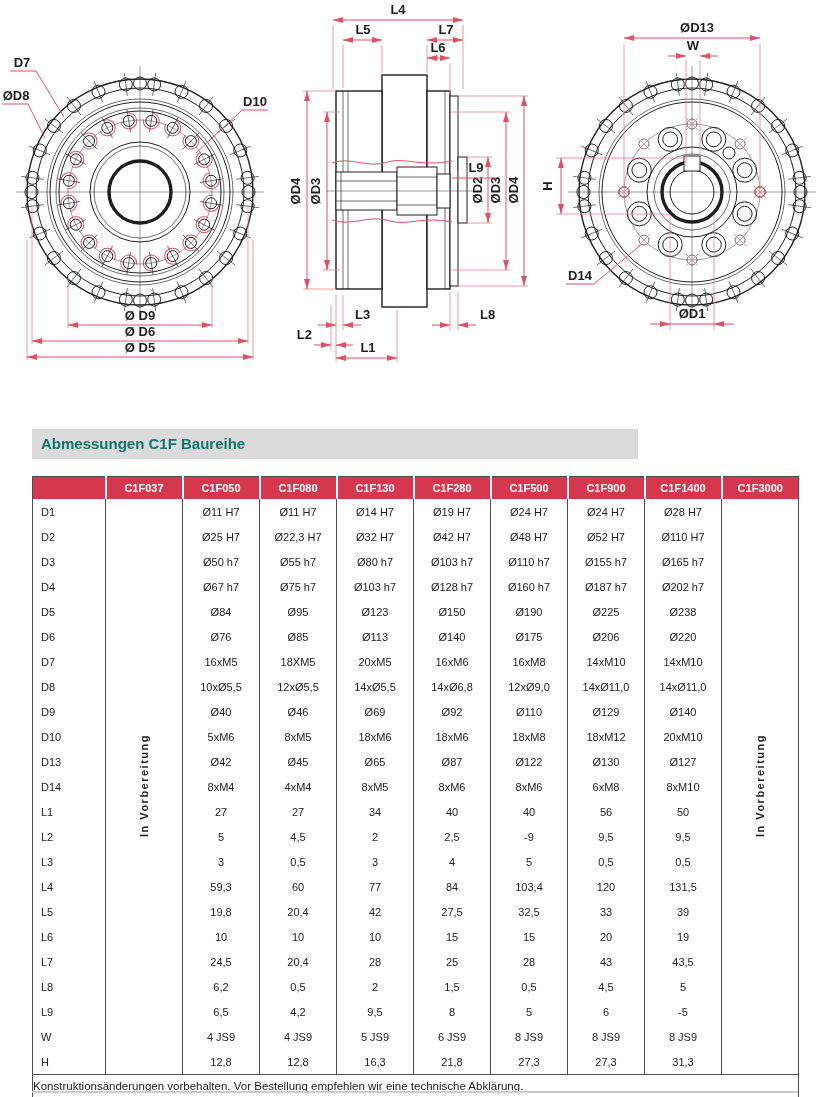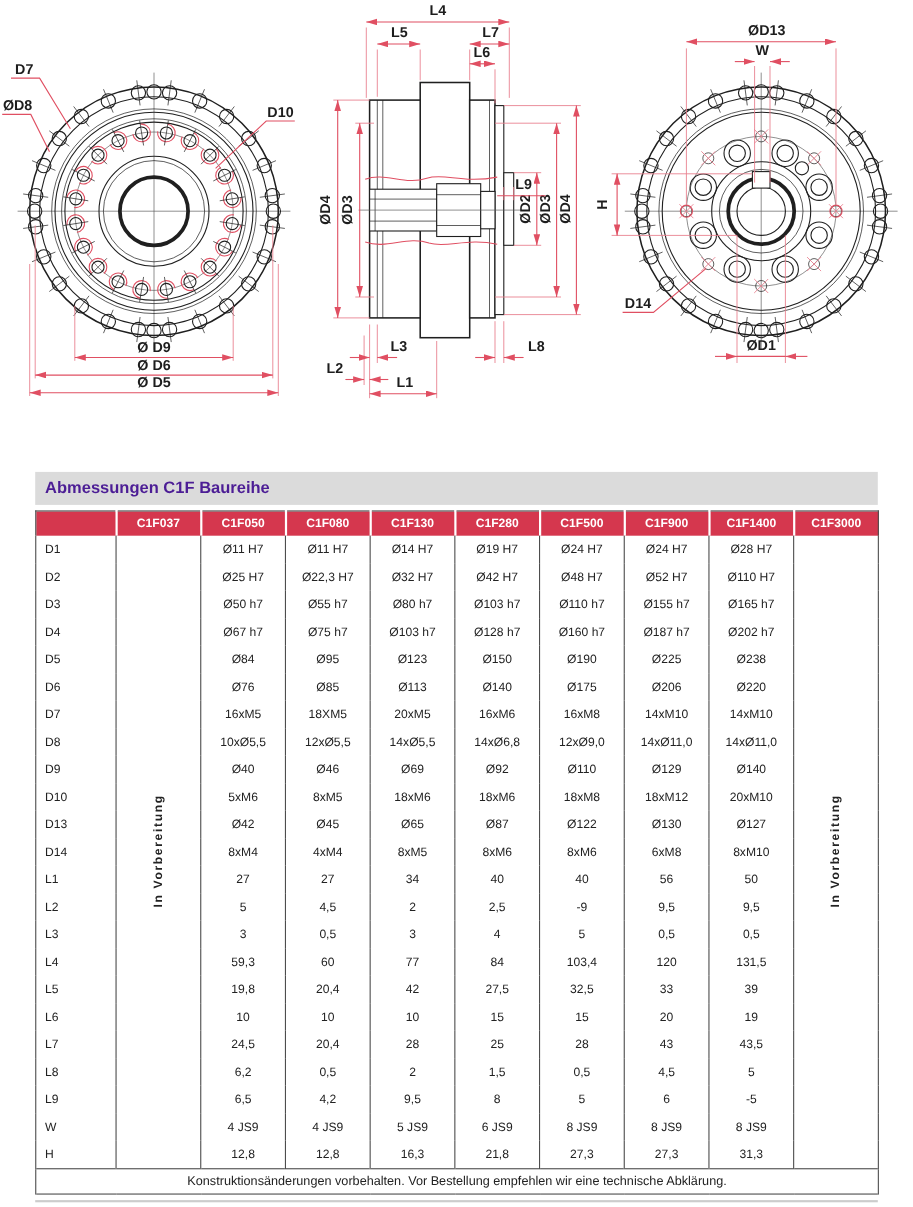--- a/index.html
+++ b/index.html
@@ -10,38 +10,38 @@
   .bl{stroke:#1f1f1f;fill:none;stroke-width:1;}
   .th2{stroke-width:1.4;}
   .thin{stroke-width:.65;}
   .bold{stroke-width:3.4;}
   .cl{stroke:#555;stroke-width:.6;fill:none;}
   .rd{stroke:#e04f62;fill:none;stroke-width:1;}
   .rthin{stroke:#e8808e;fill:none;stroke-width:.8;}
   .wh{fill:#fff;}
   .dtxt{font:600 13px "Liberation Sans",sans-serif;fill:#1d1d1d;}
   
-  #titlebar{position:absolute;left:32px;top:429px;width:766px;height:30px;
+  #titlebar{position:absolute;left:32px;top:429px;width:606px;height:30px;
             background:#dbdbdb;box-sizing:border-box;padding:6px 9px;
-            font-size:15px;font-weight:bold;color:#4c1d95;}
+            font-size:15px;font-weight:bold;color:#0f766e;}
   
-  #tablewrap{position:absolute;left:32px;top:464px;width:766px;}
+  #tablewrap{position:absolute;left:32px;top:476px;width:766px;}
   table{border-collapse:collapse;width:766px;table-layout:fixed;
         font-size:11px;color:#222;border:1.5px solid #4d4d4d;}
   thead th{background:#d5374e;color:#fff;font-weight:bold;font-size:11px;height:22px;
            border-left:2.5px solid #fff;border-right:2.5px solid #fff;padding:0;}
   thead th:first-child{border-left:none;}
   thead th:last-child{border-right:none;}
   tbody td{border-left:1px solid #4d4d4d;border-right:1px solid #4d4d4d;
            text-align:center;height:25px;padding:0;}
   td.rowlabel{text-align:left;padding-left:8px;font-weight:normal;}
   td.prep{vertical-align:middle;text-align:center;}
   .vert{display:inline-block;writing-mode:vertical-rl;transform:rotate(180deg);
         font-weight:bold;font-size:11px;letter-spacing:1.5px;color:#222;}
-  td.foot{border-top:1.5px solid #4d4d4d;text-align:center;height:22px;font-size:11.5px;}
+  td.foot{border-top:1.5px solid #4d4d4d;text-align:left;height:22px;font-size:11.5px;}
   #bottomline{position:absolute;left:32px;top:1091px;width:766px;height:2px;background:#ccc;}
 </style>
 </head>
 <body>
 
 <div id="page">
 
   <svg id="drawsvg" width="830" height="420" viewBox="0 0 830 420">
     <defs>
       <marker id="ar" markerWidth="11" markerHeight="7" refX="10" refY="3" orient="auto-start-reverse">

